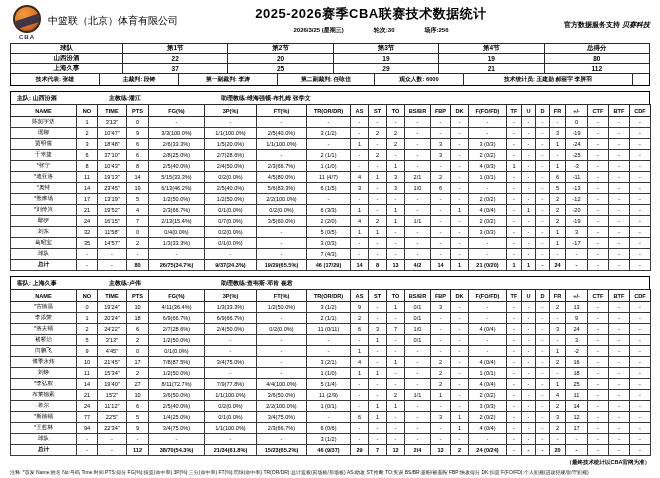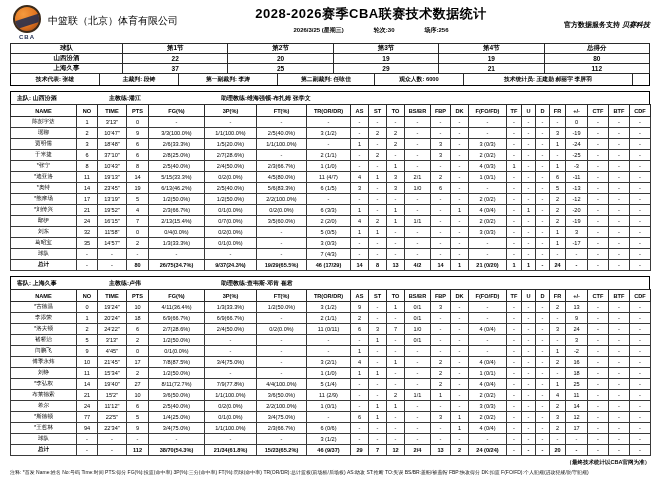--- a/index.html
+++ b/index.html
@@ -59,21 +59,21 @@
 
 <div class="page">
 
   <div class="hdr">
     <div class="logo-wrap">
       <div class="logo-ball"></div>
       <div class="logo-text">CBA</div>
     </div>
     <div class="company">中篮联（北京）体育有限公司</div>
     <div class="title-wrap">
-      <div class="title">2028-2026赛季CBA联赛技术数据统计</div>
+      <div class="title">2025-2026赛季CBA联赛技术数据统计</div>
       <div class="subline">
         <span>2026/3/25 (星期三)</span>
         <span>轮次:30</span>
         <span>场序:256</span>
       </div>
     </div>
     <div class="support">
       <span>官方数据服务支持</span>
       <span class="brand">贝赛科技</span>
     </div>

